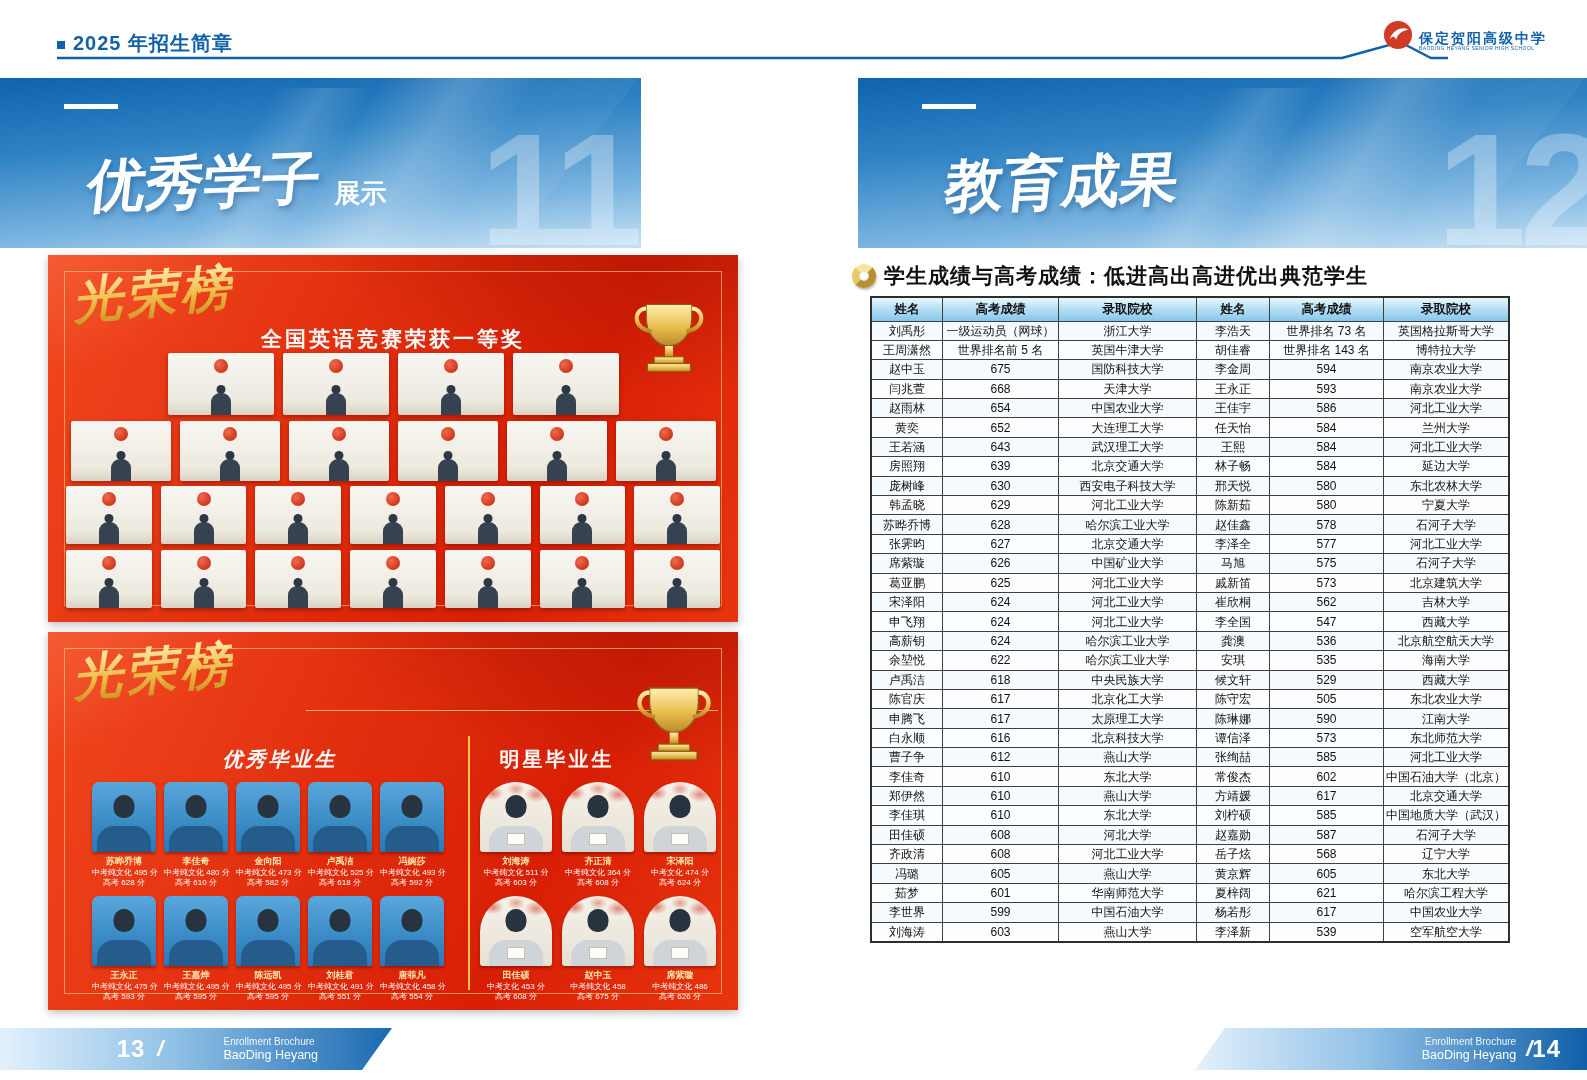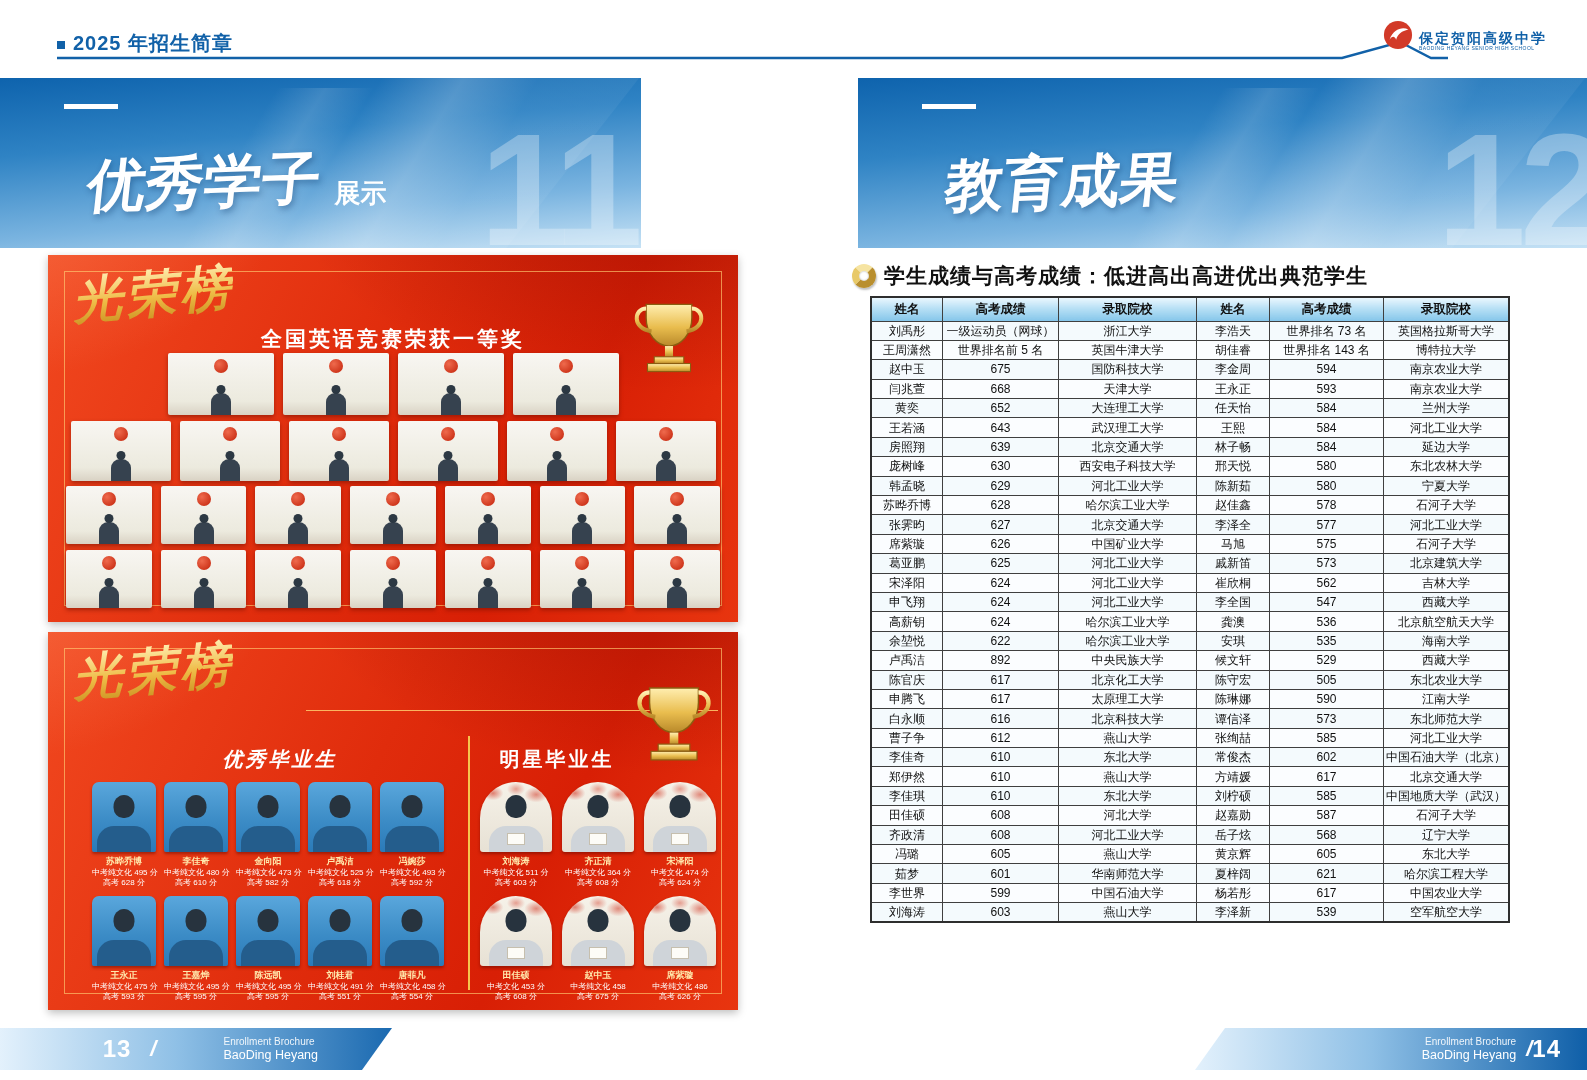--- a/index.html
+++ b/index.html
@@ -140,21 +140,21 @@
     white-space:nowrap; overflow:hidden; line-height:1;
   }
   .results-table tr:nth-child(even) td { background:#fbfdff; }
 
   
   .footer { position:absolute; top:1028px; height:42px; color:#fff;
     display:flex; align-items:center; }
   #footer-left { left:0; width:392px;
     background:linear-gradient(90deg,#e3f1fc 0%,#8fc0e6 45%,#1a69b0 100%);
     clip-path:polygon(0 0, 100% 0, calc(100% - 30px) 100%, 0 100%);
-    justify-content:flex-end; padding-right:74px; gap:19px; }
+    justify-content:flex-end; padding-right:74px; gap:12px; }
   #footer-right { right:0; width:392px;
     background:linear-gradient(270deg,#0f5fa8 0%,#8fc0e6 55%,#e3f1fc 100%);
     clip-path:polygon(30px 0, 100% 0, 100% 100%, 0 100%);
     justify-content:flex-end; padding-right:26px; gap:10px; }
   .page-num { font-size:24px; font-weight:700; letter-spacing:1px; }
   .footer-sep { font-size:22px; font-weight:700; font-style:italic; }
   .footer-lines { display:flex; flex-direction:column; line-height:1.2; }
   #footer-right .footer-lines { text-align:right; }
   .footer-l1 { font-size:10px; opacity:.9;padding-left:48px; }
   .footer-l2 { font-size:12.5px; font-weight:400;margin-left:48px; }
@@ -558,20 +558,28 @@
       </tr>
       <tr>
         <td>闫兆萱</td>
         <td>668</td>
         <td>天津大学</td>
         <td>王永正</td>
         <td>593</td>
         <td>南京农业大学</td>
       </tr>
       <tr>
+        <td>赵雨林</td>
+        <td>654</td>
+        <td>中国农业大学</td>
+        <td>王佳宇</td>
+        <td>586</td>
+        <td>河北工业大学</td>
+      </tr>
+      <tr>
         <td>黄奕</td>
         <td>652</td>
         <td>大连理工大学</td>
         <td>任天怡</td>
         <td>584</td>
         <td>兰州大学</td>
       </tr>
       <tr>
         <td>王若涵</td>
         <td>643</td>
@@ -663,21 +671,21 @@
       <tr>
         <td>余堃悦</td>
         <td>622</td>
         <td>哈尔滨工业大学</td>
         <td>安琪</td>
         <td>535</td>
         <td>海南大学</td>
       </tr>
       <tr>
         <td>卢禹洁</td>
-        <td>892</td>
+        <td>618</td>
         <td>中央民族大学</td>
         <td>候文轩</td>
         <td>529</td>
         <td>西藏大学</td>
       </tr>
       <tr>
         <td>陈官庆</td>
         <td>617</td>
         <td>北京化工大学</td>
         <td>陈守宏</td>

